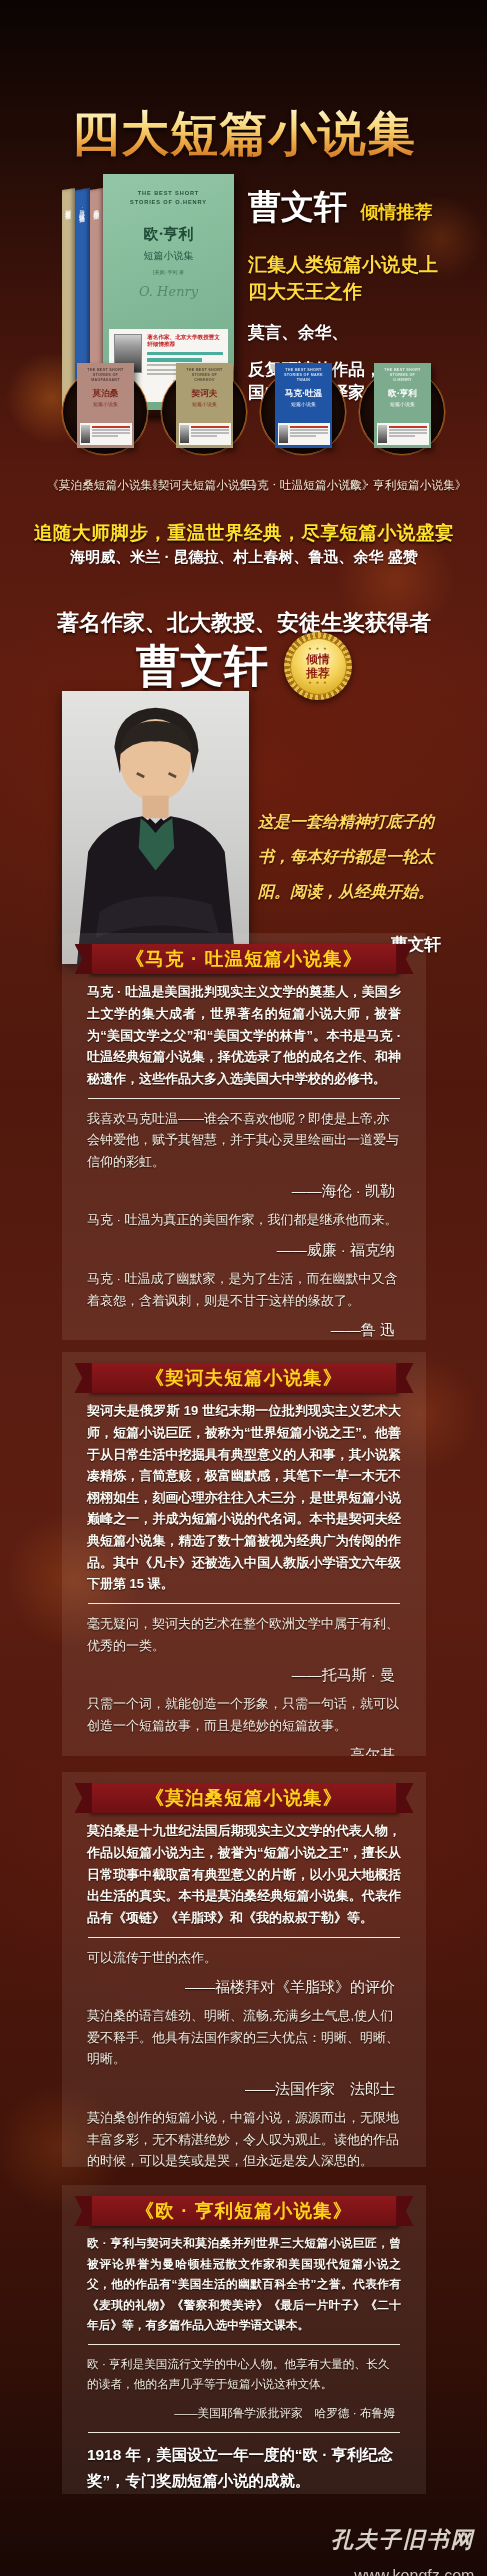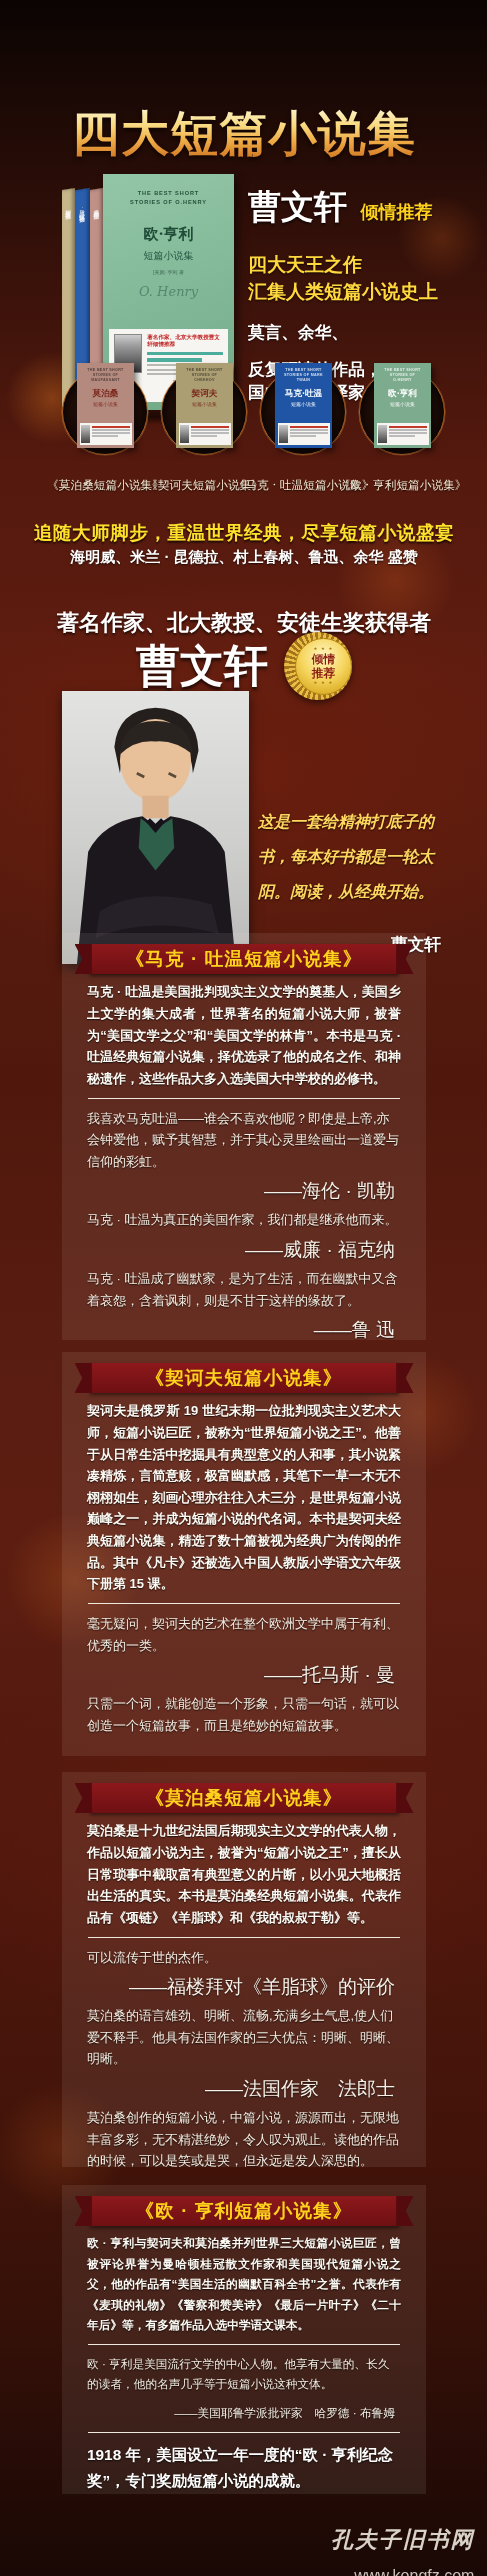--- a/index.html
+++ b/index.html
@@ -95,21 +95,21 @@
   .subline{position:absolute;top:548px;left:0;width:100%;text-align:center;font-size:15px;font-weight:600;
     color:#ffffff;text-shadow:0 1.2px 1.9px rgba(0,0,0,.7);}
   
   .a-heading{position:absolute;top:608px;left:0;width:100%;text-align:center;font-size:22px;font-weight:700;
     color:#ffffff;text-shadow:0 1.9px 2.5px rgba(0,0,0,.65);}
   .a-name-row{position:absolute;top:632px;left:0;width:100%;display:flex;justify-content:center;
     align-items:center;gap:16px;}
   .a-name{font-size:44px;font-weight:700;color:#ffffff;text-shadow:0 2.5px 3.1px rgba(0,0,0,.65);}
   .seal{position:relative;width:68px;height:68px;border-radius:50%;flex:none;
     background:repeating-conic-gradient(#e9bc45 0deg 5deg,#a3741a 5deg 10deg);
-    box-shadow:0 2.5px 6.2px rgba(0,0,0,.55);display:flex;align-items:center;justify-content:flex-end;}
+    box-shadow:0 2.5px 6.2px rgba(0,0,0,.55);display:flex;align-items:center;justify-content:center;}
   .seal .inner{width:57px;height:57px;border-radius:50%;
     background:radial-gradient(circle at 50% 32%,#fff7c2 0%,#f6d55e 48%,#d9ab23 85%,#c1920f 100%);
     border:1.2px solid #b68a14;display:flex;flex-direction:column;align-items:center;justify-content:center;}
   .seal .stars{font-size:4.3px;color:#a87c10;letter-spacing:1.2px;line-height:6.2px;}
   .seal .s-line{font-family:"DejaVu Serif",serif;font-weight:700;font-size:11.7px;line-height:14px;color:#8c1d12;}
   .a-photo{position:absolute;left:62px;top:691px;width:187px;height:273px;box-shadow:0 5px 11px rgba(0,0,0,.55);}
   .a-photo svg{display:block;width:100%;height:100%;}
   .a-quote{position:absolute;left:258px;top:804px;width:183px;font-size:16px;line-height:35px;
     color:#ffd75e;font-weight:600;text-shadow:0 1.2px 1.9px rgba(0,0,0,.7);font-style:italic;}
   .a-quote-attr{position:absolute;left:258px;top:933px;width:183px;text-align:right;font-size:16.7px;
@@ -122,21 +122,21 @@
     letter-spacing:1.2px;box-shadow:0 1.9px 3.7px rgba(0,0,0,.5);}
   .ribbon:before,.ribbon:after{content:"";position:absolute;top:0;width:17.3px;height:30px;background:#550a0d;}
   .ribbon:before{left:-15px;clip-path:polygon(0 0,100% 0,100% 100%,0 100%,45% 50%);}
   .ribbon:after{right:-15px;clip-path:polygon(0 0,100% 0,55% 50%,100% 100%,0 100%);}
   .intro{margin:7.4px 25px 0;font-size:13px;line-height:21.6px;font-weight:700;color:#fcfaf4;
     text-align:justify;text-shadow:0 1.2px 1.2px rgba(0,0,0,.7);}
   .p4 .intro{font-size:11.7px;line-height:20.4px;}
   .divider{width:312px;border:none;border-top:1.2px solid #efe9dd;margin:8.6px auto;}
   .quote{margin:8px 25px;font-size:13px;line-height:21.6px;color:#f2ede2;text-shadow:0 1.2px 1.2px rgba(0,0,0,.7);}
   .p4 .quote{font-size:11.7px;line-height:20.4px;}
-  .attr{margin:1.2px 31px 5px 0;text-align:right;font-size:19px;line-height:21px;color:#f5f1e8;
+  .attr{margin:1.2px 31px 5px 0;text-align:right;font-size:15px;line-height:21px;color:#f5f1e8;
     text-shadow:0 1.2px 1.2px rgba(0,0,0,.7);}
   .p4 .attr{font-size:11.7px;}
   .panel-footer{margin:3.7px 25px 0;font-size:15.4px;line-height:26px;font-weight:700;color:#ffffff;
     text-shadow:0 1.2px 1.9px rgba(0,0,0,.7);}
   
   .watermark{position:absolute;right:13.6px;top:2525px;text-align:right;}
   .wm-name{font-family:"DejaVu Serif","Liberation Serif",serif;font-size:22px;font-weight:700;
     color:#e9e4da;opacity:.92;letter-spacing:1.9px;font-style:italic;}
   .wm-url{font-size:16px;color:#ddd8cf;opacity:.9;margin-top:12px;}
 </style>
@@ -178,22 +178,22 @@
       </div>
     </div>
   </div>
 
   <div class="hero-right">
     <div class="name-row">
       <span class="nm">曹文轩</span>
       <span class="rec">倾情推荐</span>
     </div>
     <div class="headline">
+      <div>汇集人类短篇小说史上</div>
       <div>四大天王之作</div>
-      <div>汇集人类短篇小说史上</div>
     </div>
     <div class="authors">
       <div>莫言、余华、</div>
     </div>
     <div class="note">
       <div>反复研读的作品，</div>
       <div><span>国内著名翻译家</span><span class="acc">全新翻译</span></div>
     </div>
   </div>
 
@@ -335,20 +335,21 @@
 
   <section class="panel" style="top:1352px;height:404px;">
     <div class="ribbon-wrap">
         <div class="ribbon"><span>《契诃夫短篇小说集》</span></div>
       </div>
     <p class="intro">契诃夫是俄罗斯 19 世纪末期一位批判现实主义艺术大师，短篇小说巨匠，被称为“世界短篇小说之王”。他善于从日常生活中挖掘具有典型意义的人和事，其小说紧凑精炼，言简意赅，极富幽默感，其笔下一草一木无不栩栩如生，刻画心理亦往往入木三分，是世界短篇小说巅峰之一，并成为短篇小说的代名词。本书是契诃夫经典短篇小说集，精选了数十篇被视为经典广为传阅的作品。其中《凡卡》还被选入中国人教版小学语文六年级下册第 15 课。</p>
     <hr class="divider">
     <p class="quote">毫无疑问，契诃夫的艺术在整个欧洲文学中属于有利、优秀的一类。</p>
     <p class="attr">——托马斯 · 曼</p>
     <p class="quote">只需一个词，就能创造一个形象，只需一句话，就可以创造一个短篇故事，而且是绝妙的短篇故事。</p>
+    <p class="attr">——高尔基</p>
 
   </section>
 
   <section class="panel" style="top:1772px;height:395px;">
     <div class="ribbon-wrap">
         <div class="ribbon"><span>《莫泊桑短篇小说集》</span></div>
       </div>
     <p class="intro">莫泊桑是十九世纪法国后期现实主义文学的代表人物，作品以短篇小说为主，被誉为“短篇小说之王”，擅长从日常琐事中截取富有典型意义的片断，以小见大地概括出生活的真实。本书是莫泊桑经典短篇小说集。代表作品有《项链》《羊脂球》和《我的叔叔于勒》等。</p>
     <hr class="divider">
     <p class="quote">可以流传于世的杰作。</p>

